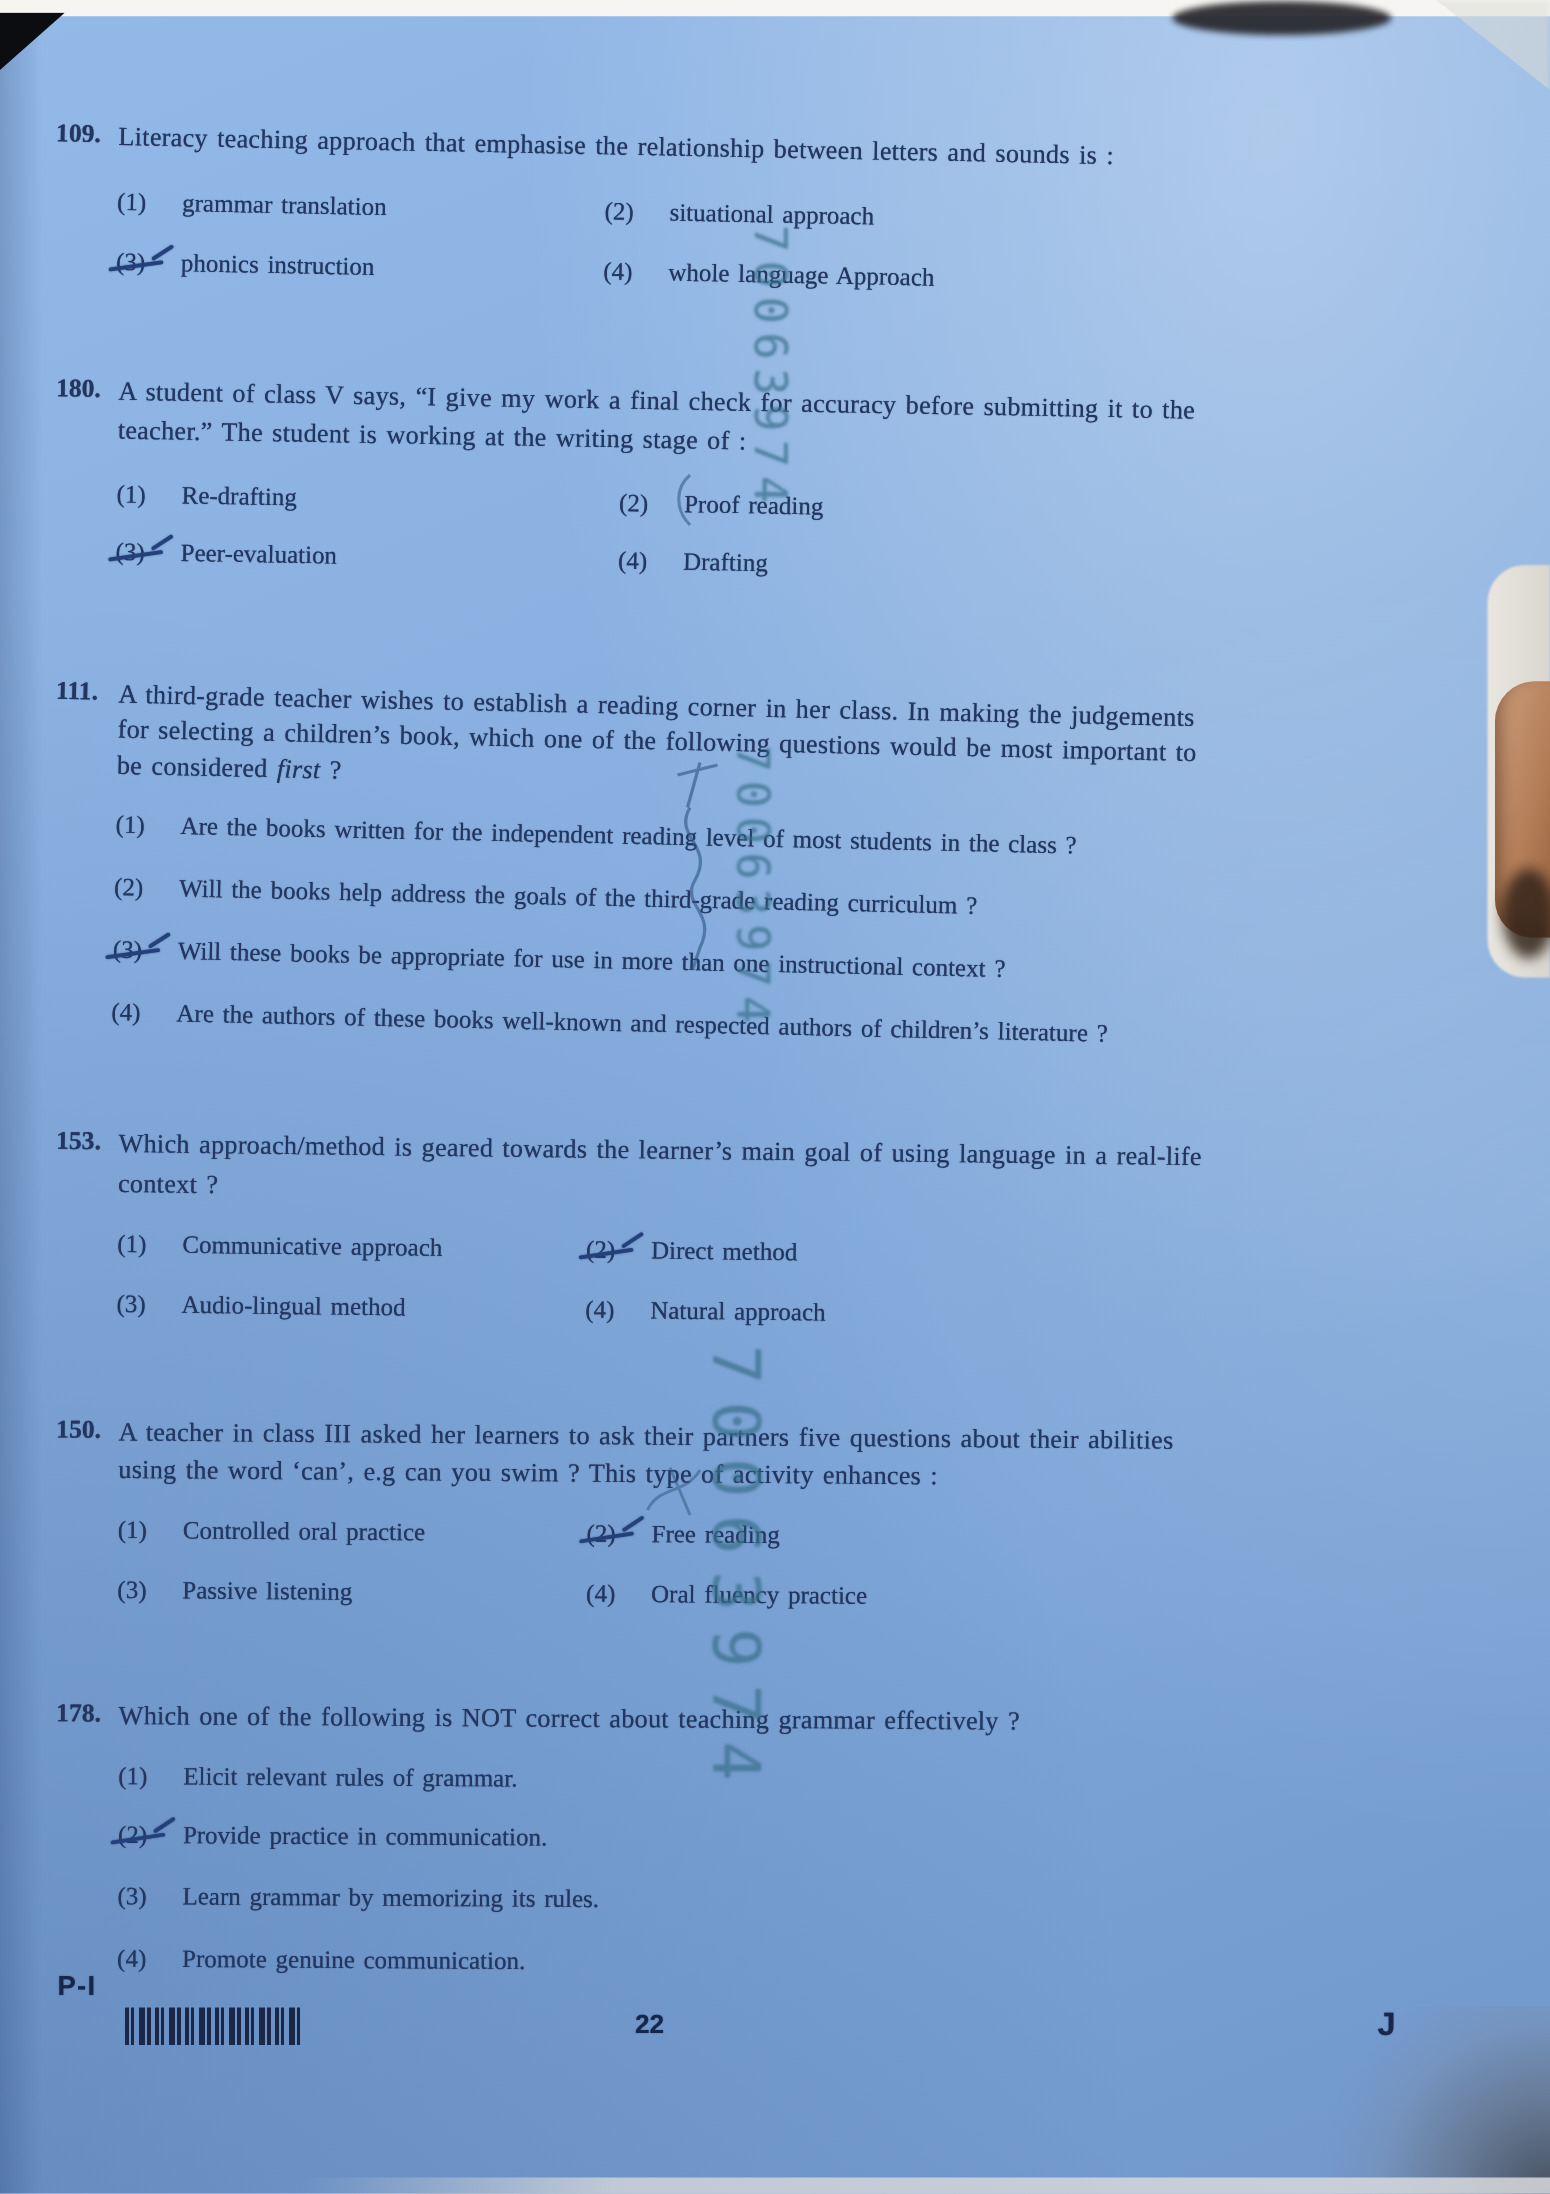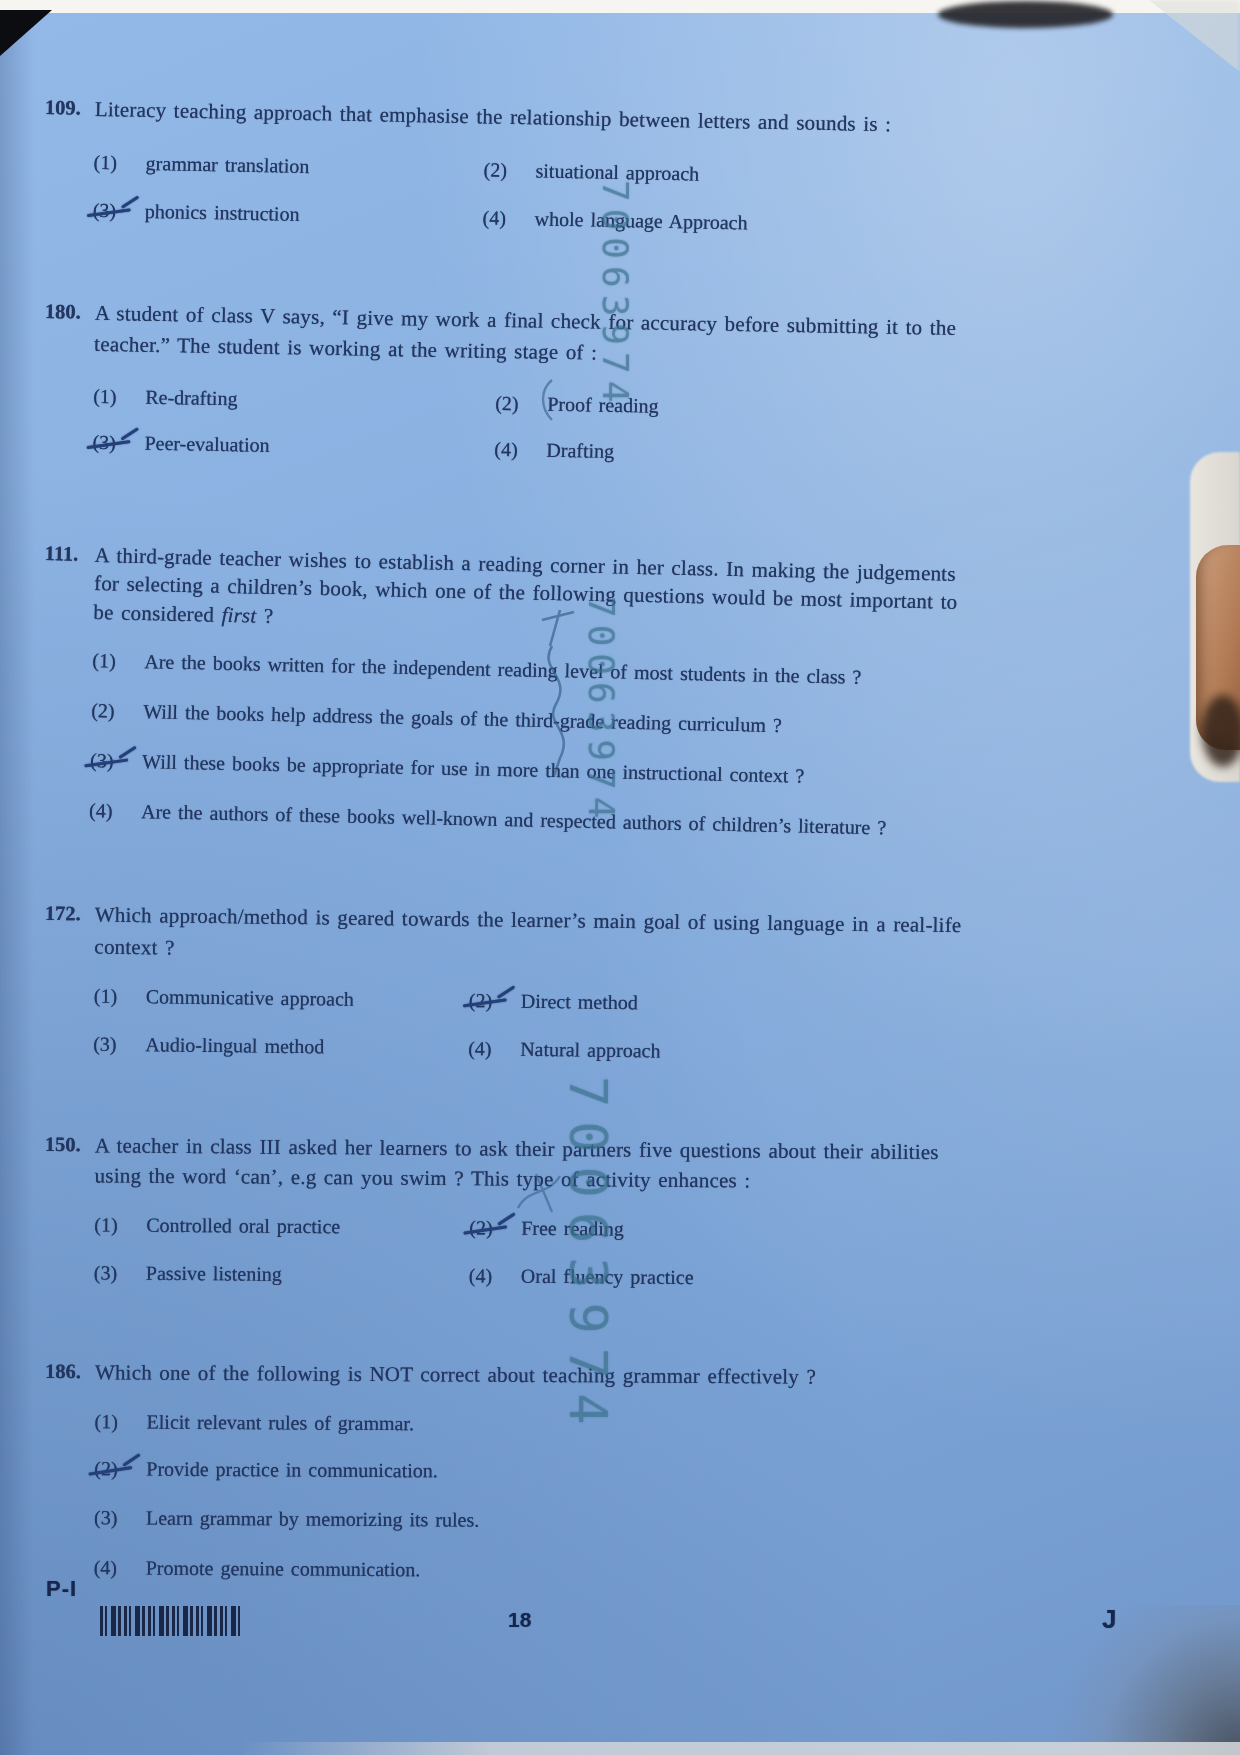--- a/index.html
+++ b/index.html
@@ -136,21 +136,21 @@
   </div>
   <div class="opt marked" style="left:50px;top:206px;">
     <span class="onum">(3)<span class="strike"></span><span class="tail"></span></span><span>Will these books be appropriate for use in more than one instructional context ?</span>
   </div>
   <div class="opt" style="left:50px;top:256px;">
     <span class="onum">(4)</span><span>Are the authors of these books well-known and respected authors of children’s literature ?</span>
   </div>
 </section>
 
 <section class="q" style="top:902px;transform:rotate(0.7deg);">
-  <div class="qnum">172.</div>
+  <div class="qnum">153.</div>
   <div class="qline" style="top:0;">Which approach/method is geared towards the learner’s main goal of using language in a real-life</div>
   <div class="qline" style="top:32px;">context ?</div>
   <div class="opt" style="left:50px;top:82px;">
     <span class="onum">(1)</span><span>Communicative approach</span>
   </div>
   <div class="opt marked" style="left:425px;top:82px;">
     <span class="onum">(2)<span class="strike"></span><span class="tail"></span></span><span>Direct method</span>
   </div>
   <div class="opt" style="left:50px;top:130px;">
     <span class="onum">(3)</span><span>Audio-lingual method</span>
@@ -172,21 +172,21 @@
   </div>
   <div class="opt" style="left:50px;top:128px;">
     <span class="onum">(3)</span><span>Passive listening</span>
   </div>
   <div class="opt" style="left:425px;top:128px;">
     <span class="onum">(4)</span><span>Oral fluency practice</span>
   </div>
 </section>
 
 <section class="q" style="top:1360px;transform:rotate(0.35deg);">
-  <div class="qnum">186.</div>
+  <div class="qnum">178.</div>
   <div class="qline" style="top:0;">Which one of the following is NOT correct about teaching grammar effectively ?</div>
   <div class="opt" style="left:50px;top:50px;">
     <span class="onum">(1)</span><span>Elicit relevant rules of grammar.</span>
   </div>
   <div class="opt marked" style="left:50px;top:97px;">
     <span class="onum">(2)<span class="strike"></span><span class="tail"></span></span><span>Provide practice in communication.</span>
   </div>
   <div class="opt" style="left:50px;top:146px;">
     <span class="onum">(3)</span><span>Learn grammar by memorizing its rules.</span>
   </div>
@@ -201,21 +201,21 @@
 <svg class="scribble" style="left:508px;top:1166px;" width="60" height="52" viewBox="0 0 60 52">
   <path d="M10 42 C20 22 40 30 52 10 M28 8 L44 46" stroke="#2e5680" stroke-width="2.4" fill="none" opacity="0.5" style="filter:blur(0.5px)"></path>
 </svg>
 <svg class="scribble" style="left:534px;top:378px;" width="28" height="44" viewBox="0 0 28 44">
   <path d="M18 2 C6 12 6 30 18 42" stroke="#2e5680" stroke-width="2.4" fill="none" opacity="0.55" style="filter:blur(0.5px)"></path>
 </svg>
 
 <div class="footer">
   <div class="fcode">P-I</div>
   <div class="barcode"></div>
-  <div class="fpage">18</div>
+  <div class="fpage">22</div>
   <div class="fset">J</div>
 </div>
 
 <div class="strip-top"></div>
 <div class="corner-tl"></div>
 <div class="blob-top"></div>
 <div class="corner-tr"></div>
 <div class="edge-right-gap"></div>
 <div class="thumb"></div>
 <div class="thumb-shadow"></div>

